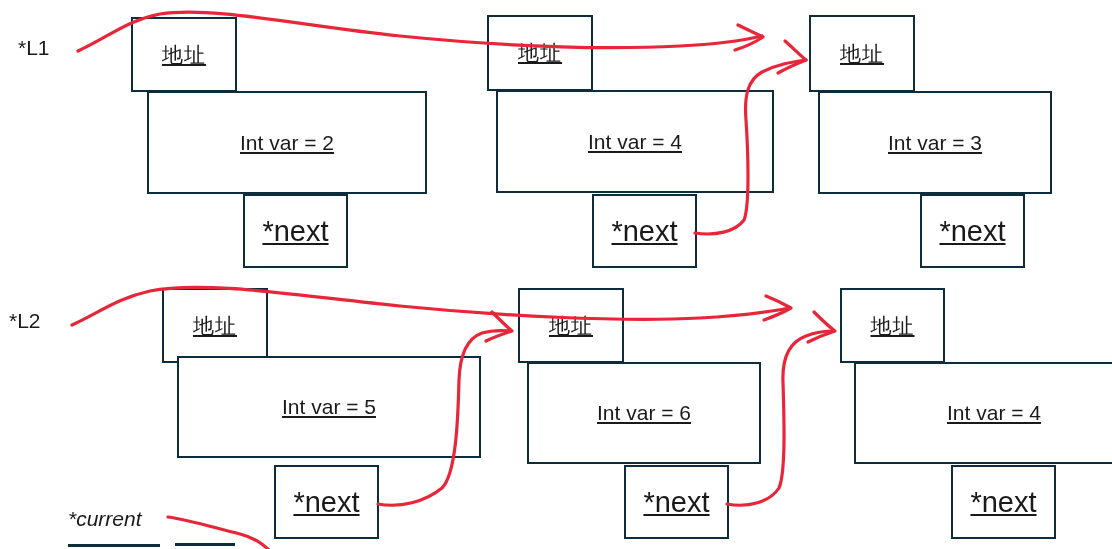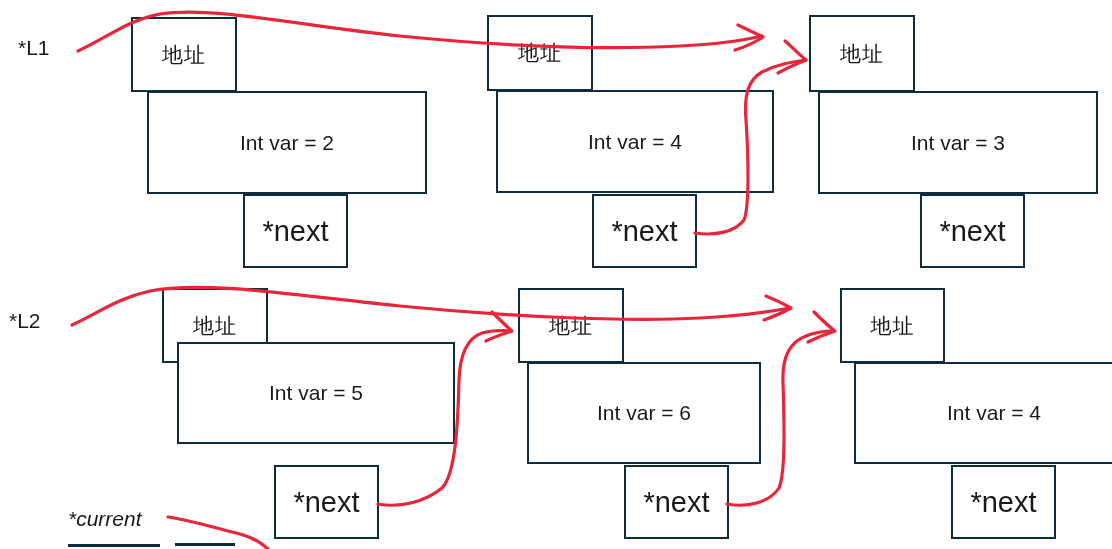--- a/index.html
+++ b/index.html
@@ -21,20 +21,21 @@
   .box {
     position: absolute;
     box-sizing: border-box;
     border: 2.5px solid #0e2d3c;
     background: #ffffff;
     display: flex;
     align-items: center;
     justify-content: center;
     color: #1a1a1a;
     z-index: 5;
+    text-decoration: underline;
   }
   .addr-box {
     font-size: 21px;
     letter-spacing: 1px;
   }
   .data-box {
     font-size: 21px;
     margin-left: 46px;
   }
   .next-box {
@@ -84,25 +85,25 @@
 
   <div class="box addr-box" id="l1n0-addr" style="left: 131px; top: 17px; width: 106px; height: 75px;">地址</div>
   <div class="box data-box" id="l1n0-data" style="left: 101px; top: 91px; width: 280px; height: 103px;">Int var = 2</div>
   <div class="box next-box" id="l1n0-next" style="left: 243px; top: 194px; width: 105px; height: 74px;">*next</div>
 
   <div class="box addr-box" id="l1n1-addr" style="left: 487px; top: 15px; width: 106px; height: 76px;">地址</div>
   <div class="box data-box" id="l1n1-data" style="left: 450px; top: 90px; width: 278px; height: 103px;">Int var = 4</div>
   <div class="box next-box" id="l1n1-next" style="left: 592px; top: 194px; width: 105px; height: 74px;">*next</div>
 
   <div class="box addr-box" id="l1n2-addr" style="left: 809px; top: 15px; width: 106px; height: 77px;">地址</div>
-  <div class="box data-box" id="l1n2-data" style="left: 772px; top: 91px; width: 280px; height: 103px;">Int var = 3</div>
+  <div class="box data-box" id="l1n2-data" style="left: 772px; top: 91px; width: 234px; height: 103px;">Int var = 3</div>
   <div class="box next-box" id="l1n2-next" style="left: 920px; top: 194px; width: 105px; height: 74px;">*next</div>
 
   <div class="box addr-box" id="l2n0-addr" style="left: 162px; top: 288px; width: 106px; height: 75px;">地址</div>
-  <div class="box data-box" id="l2n0-data" style="left: 131px; top: 342px; width: 278px; height: 102px;">Int var = 5</div>
+  <div class="box data-box" id="l2n0-data" style="left: 131px; top: 356px; width: 304px; height: 102px;">Int var = 5</div>
   <div class="box next-box" id="l2n0-next" style="left: 274px; top: 465px; width: 105px; height: 74px;">*next</div>
 
   <div class="box addr-box" id="l2n1-addr" style="left: 518px; top: 288px; width: 106px; height: 75px;">地址</div>
   <div class="box data-box" id="l2n1-data" style="left: 481px; top: 362px; width: 234px; height: 102px;">Int var = 6</div>
   <div class="box next-box" id="l2n1-next" style="left: 624px; top: 465px; width: 105px; height: 74px;">*next</div>
 
   <div class="box addr-box" id="l2n2-addr" style="left: 840px; top: 288px; width: 105px; height: 75px;">地址</div>
   <div class="box data-box" id="l2n2-data" style="left: 808px; top: 362px; width: 280px; height: 102px;">Int var = 4</div>
   <div class="box next-box" id="l2n2-next" style="left: 951px; top: 465px; width: 105px; height: 74px;">*next</div>
 

